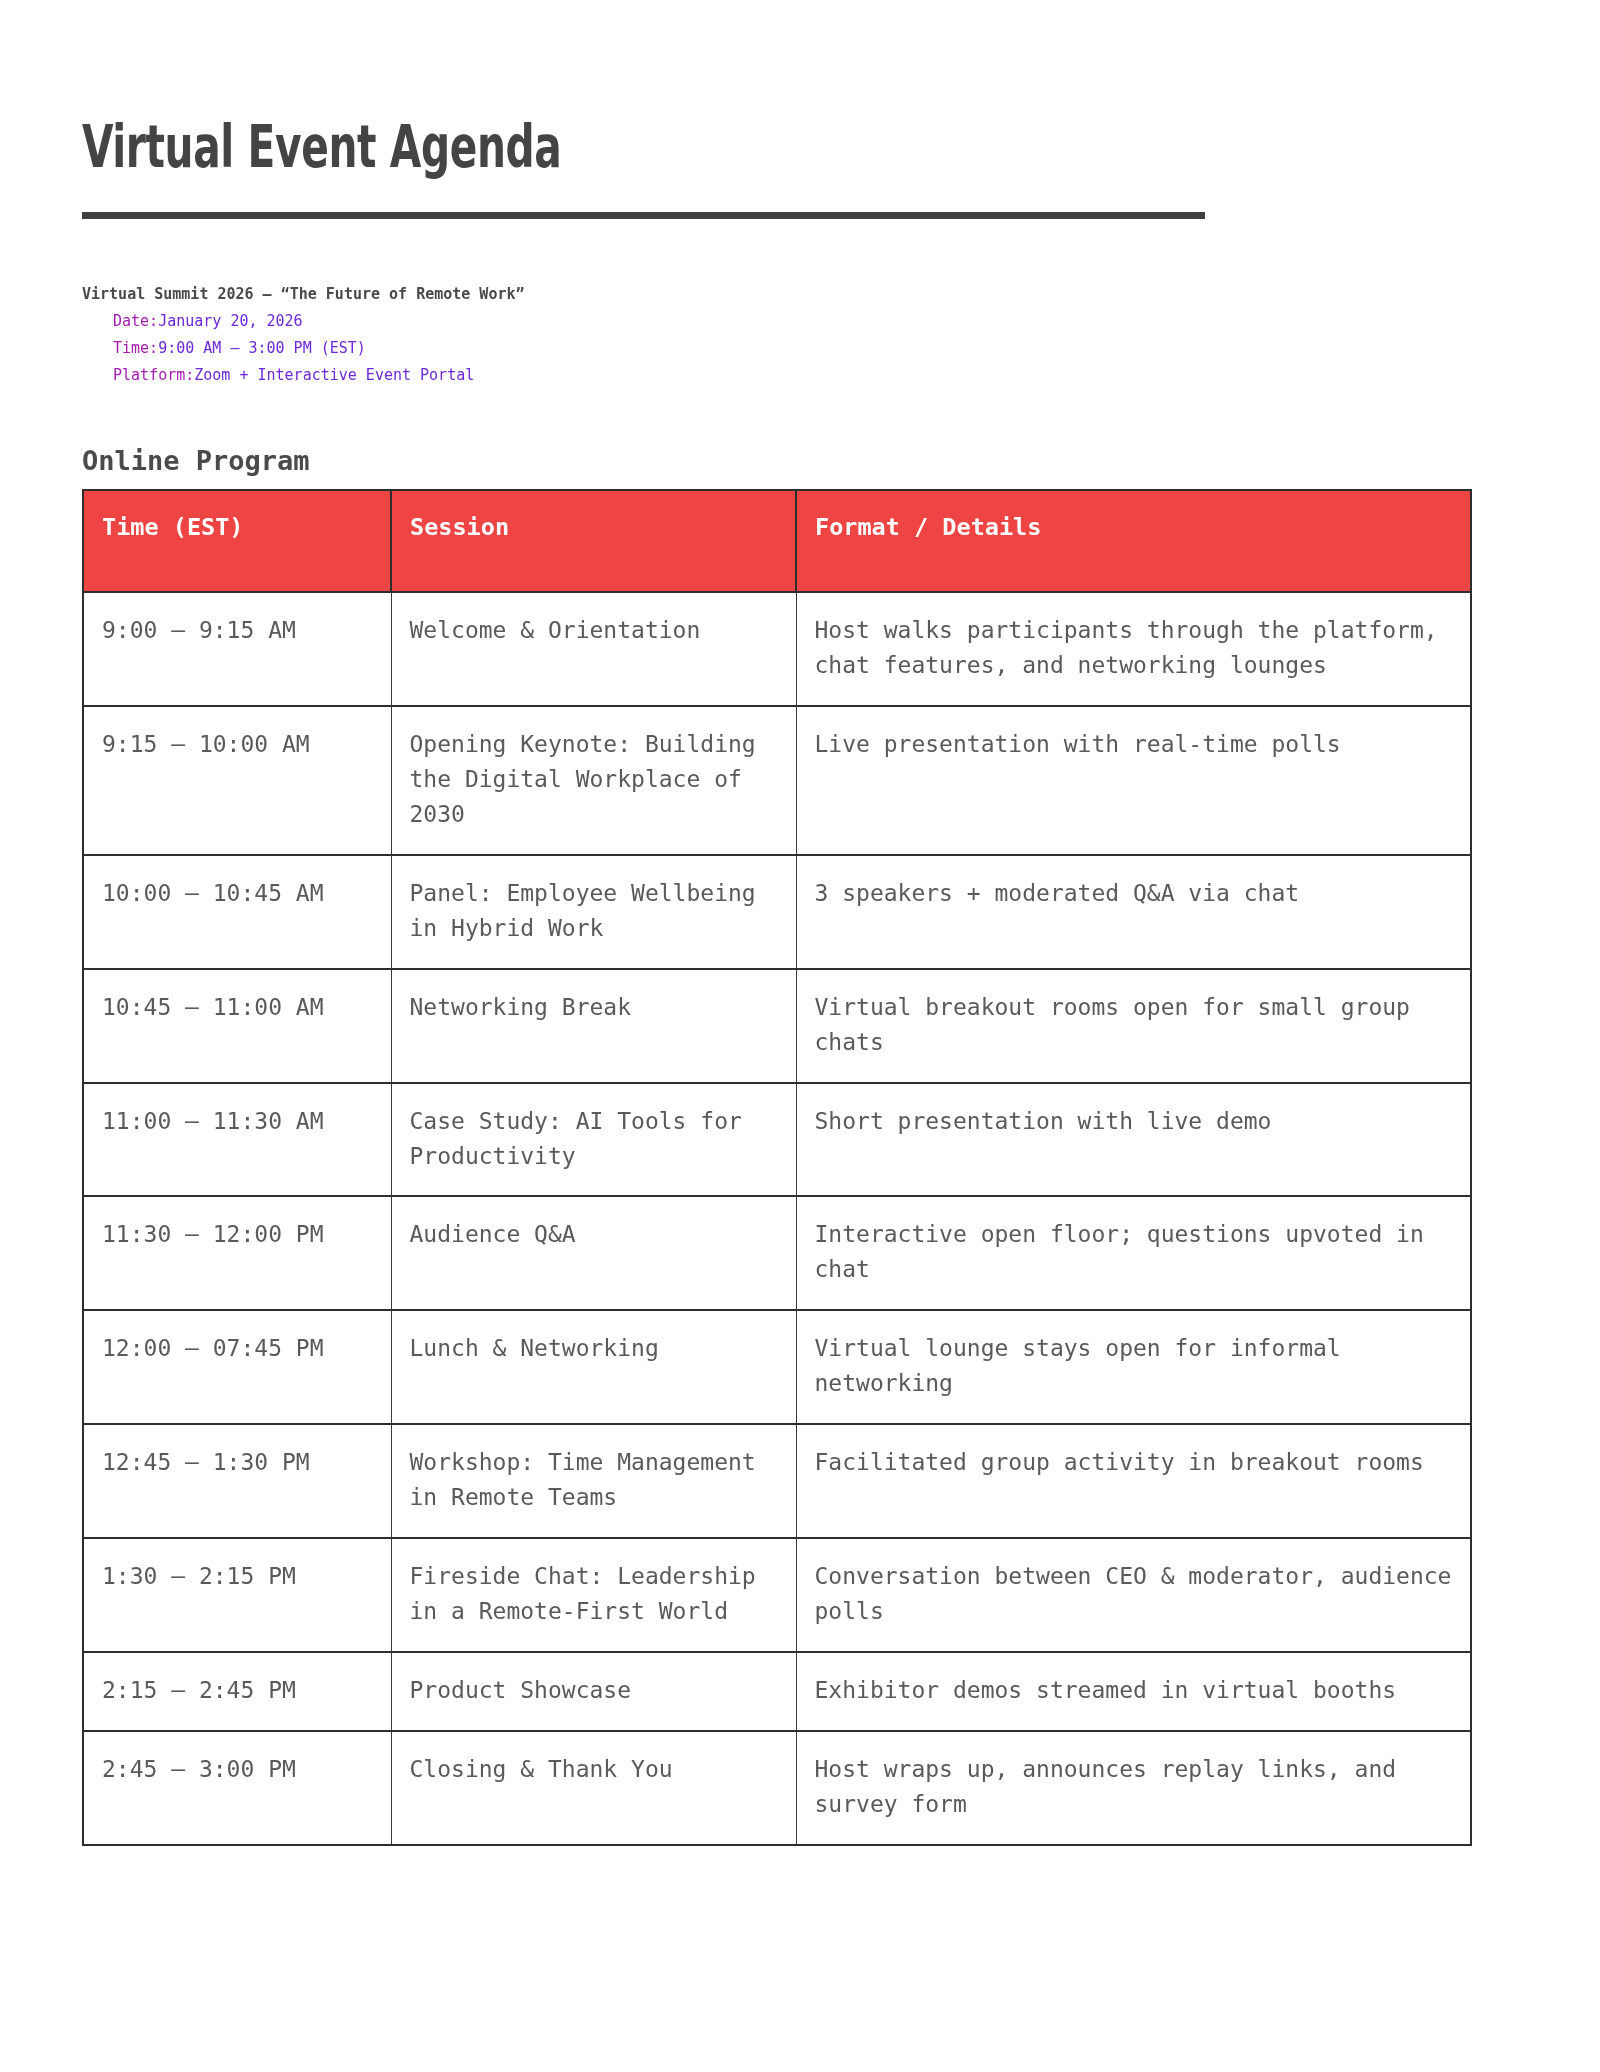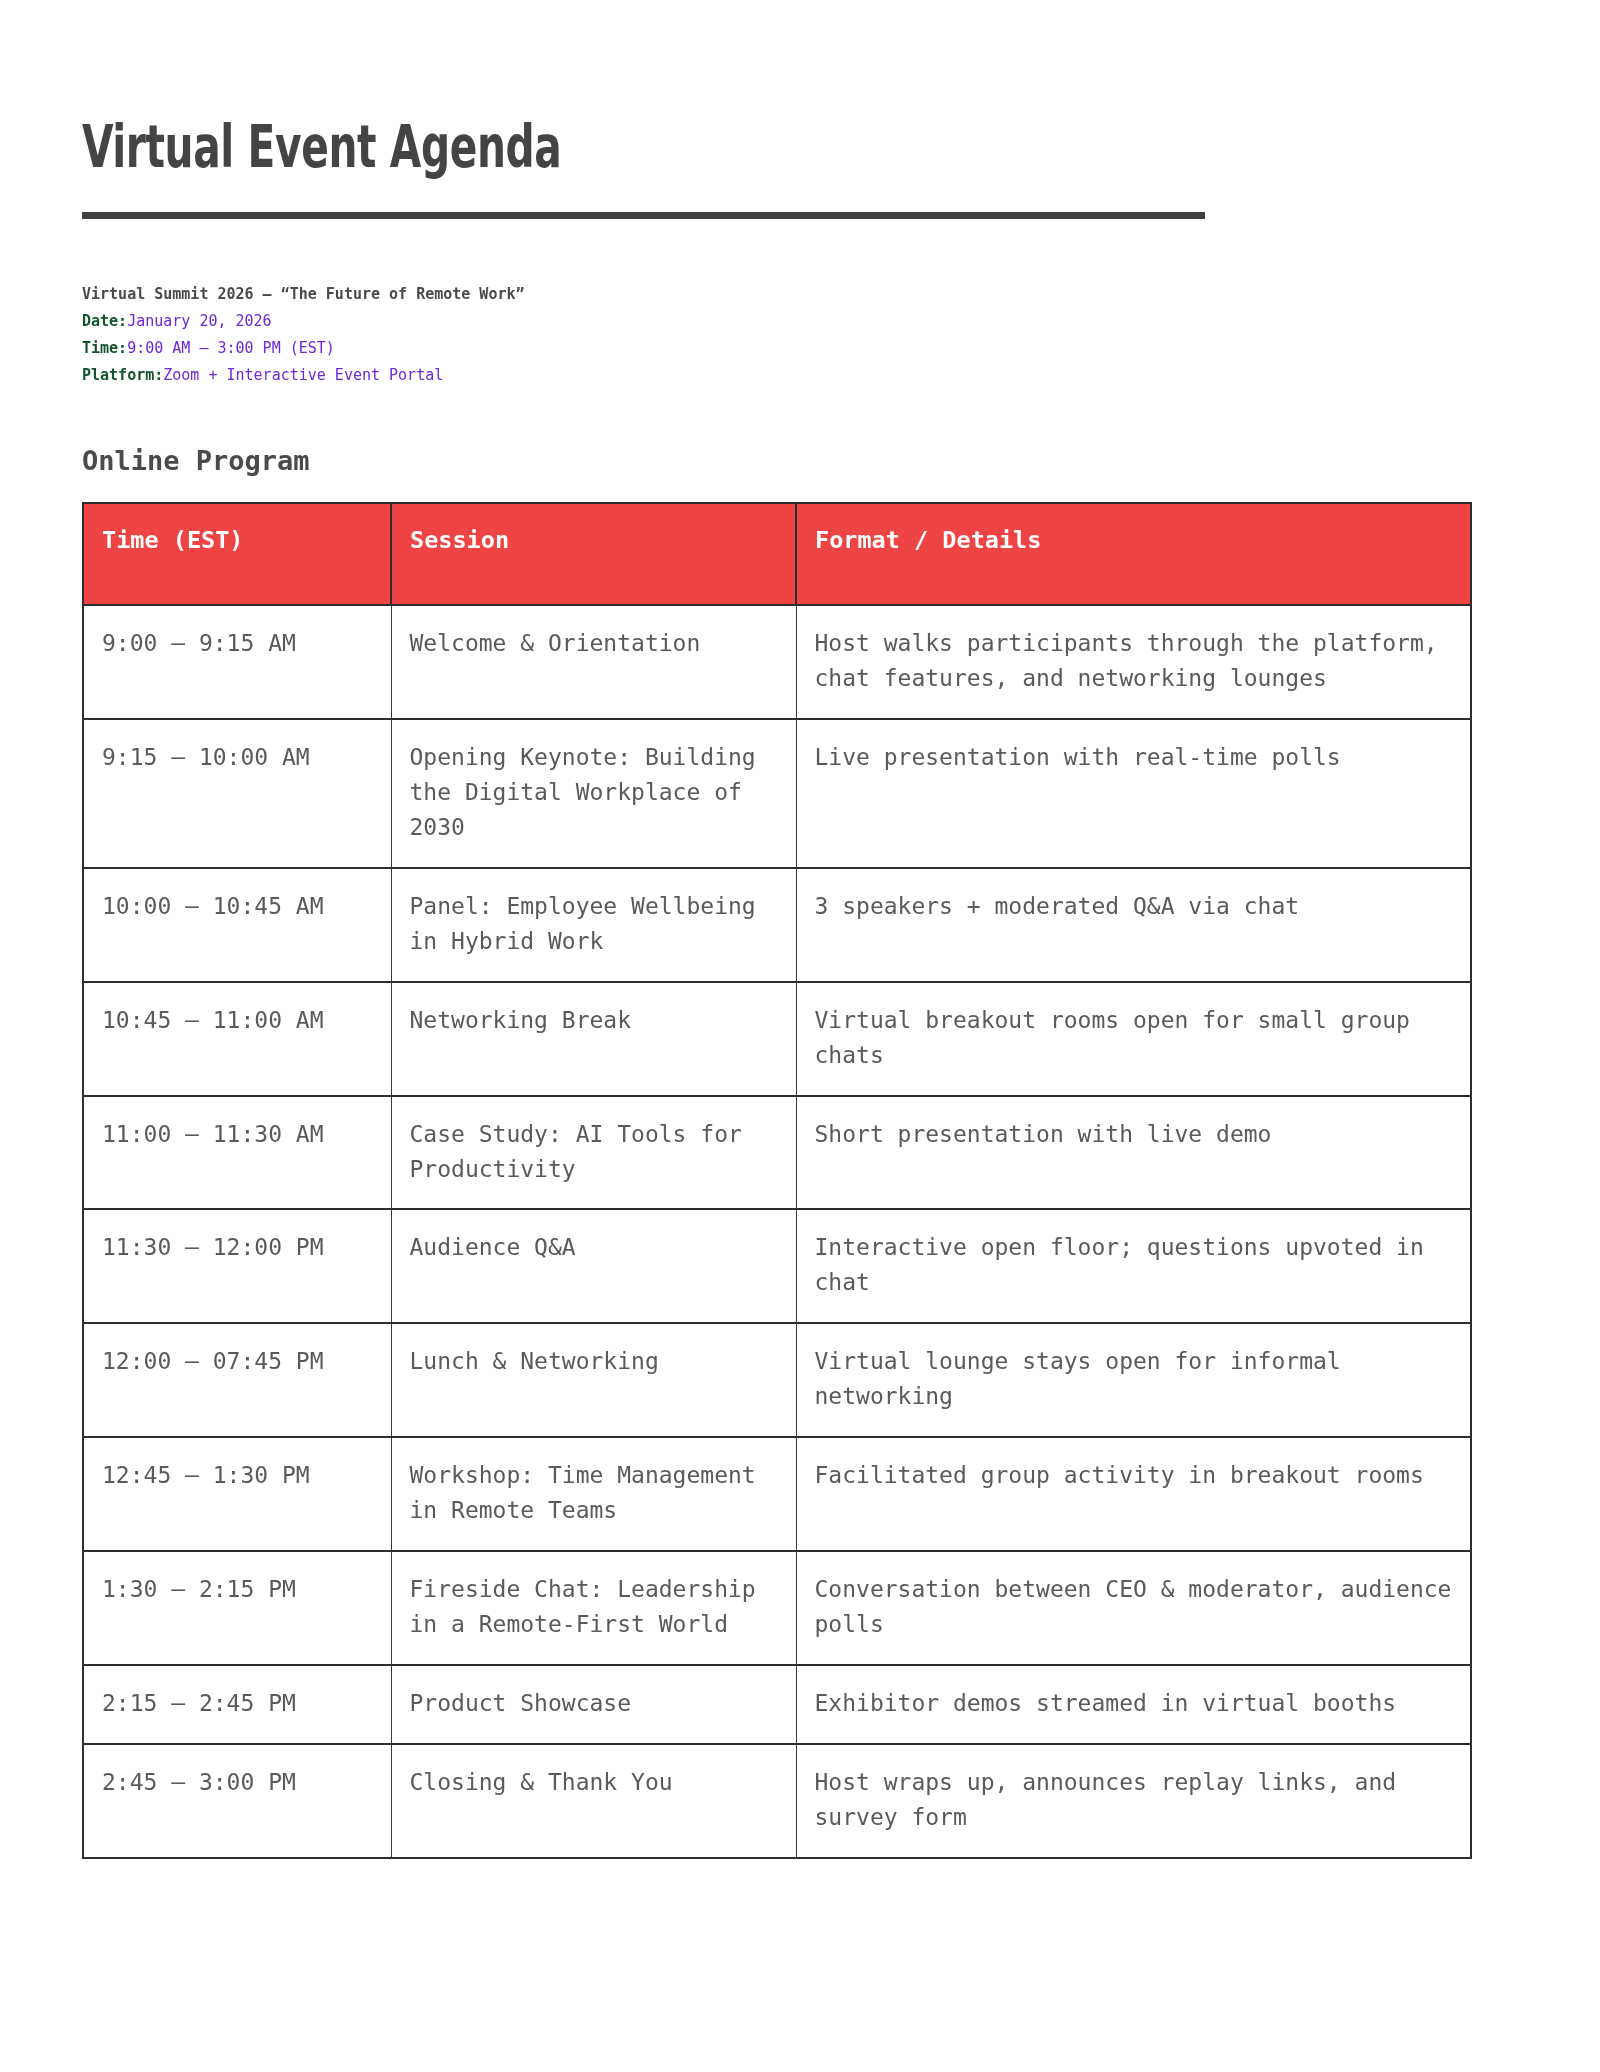--- a/index.html
+++ b/index.html
@@ -48,36 +48,37 @@
   .meta {
     margin-top: 62px;
     font-size: 15px;
     line-height: 1.80;
     color: #555555;
   }
   .meta-line {
     white-space: nowrap;
   }
   .meta-line .lbl {
-    font-weight: 700;
-    color: #14532d;
+    font-weight: 400;
+    color: #a21caf;
+    margin-left: 31px;
   }
   .meta-line .val {
     font-weight: 400;
     color: #6d28d9;
   }
   .meta-title {
     font-weight: 700;
     color: #4a4a4a;
   }
 
   
   .section-heading {
     margin-top: 56px;
-    margin-bottom: 26px;
+    margin-bottom: 13px;
     font-size: 27px;
     font-weight: 700;
     color: #4a4a4a;
   }
 
   
   table.agenda {
     border-collapse: collapse;
     width: 1388px;
     table-layout: fixed;

